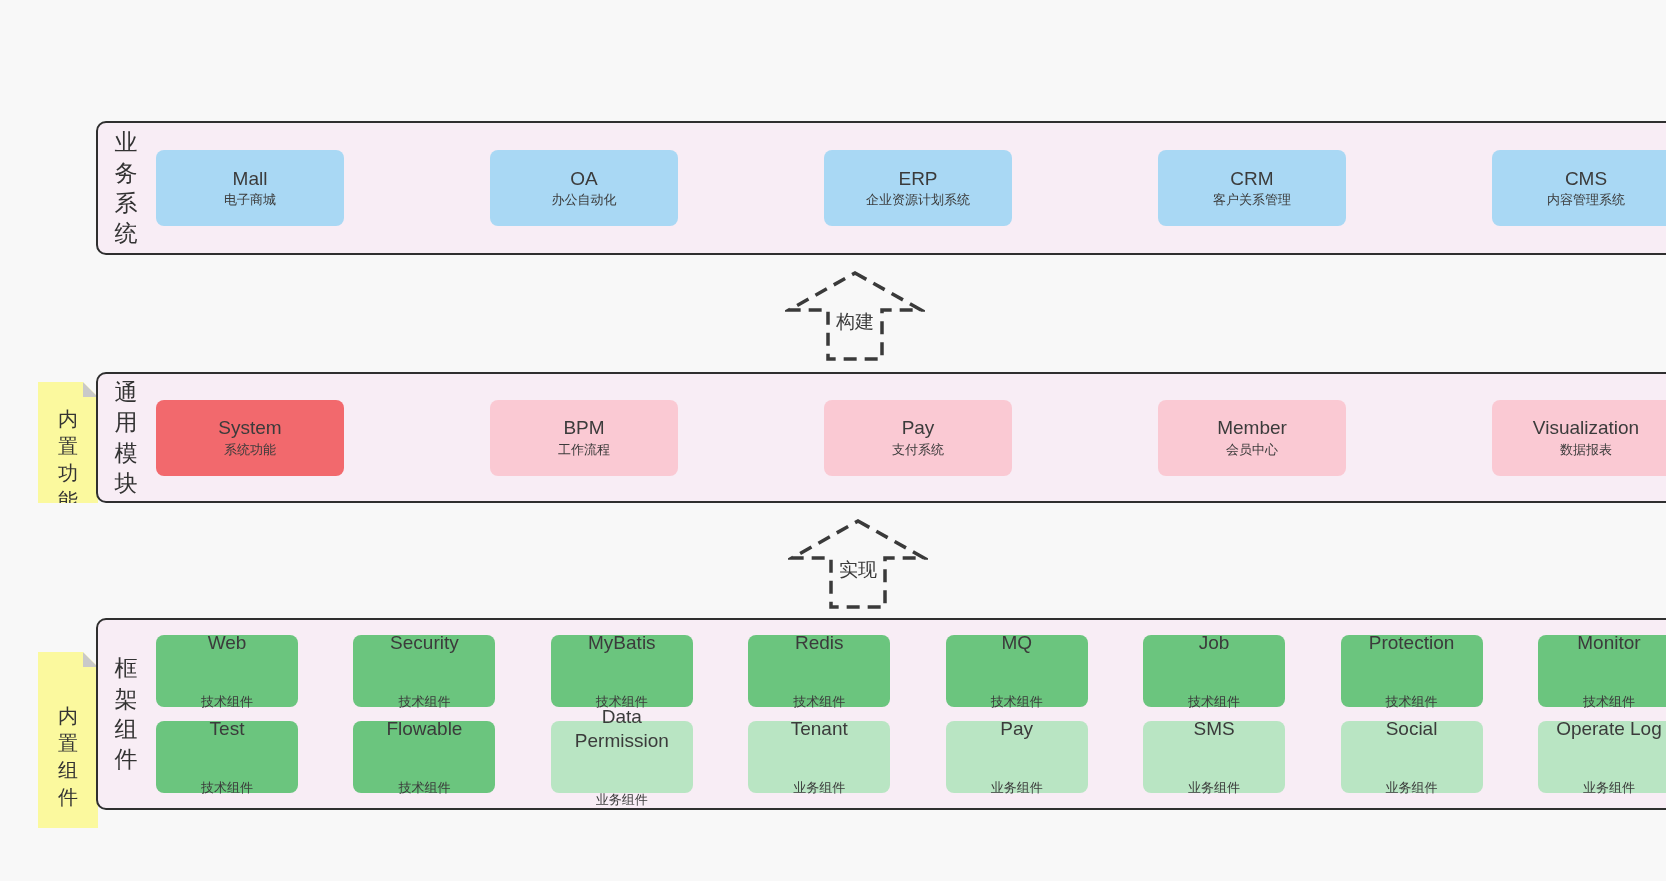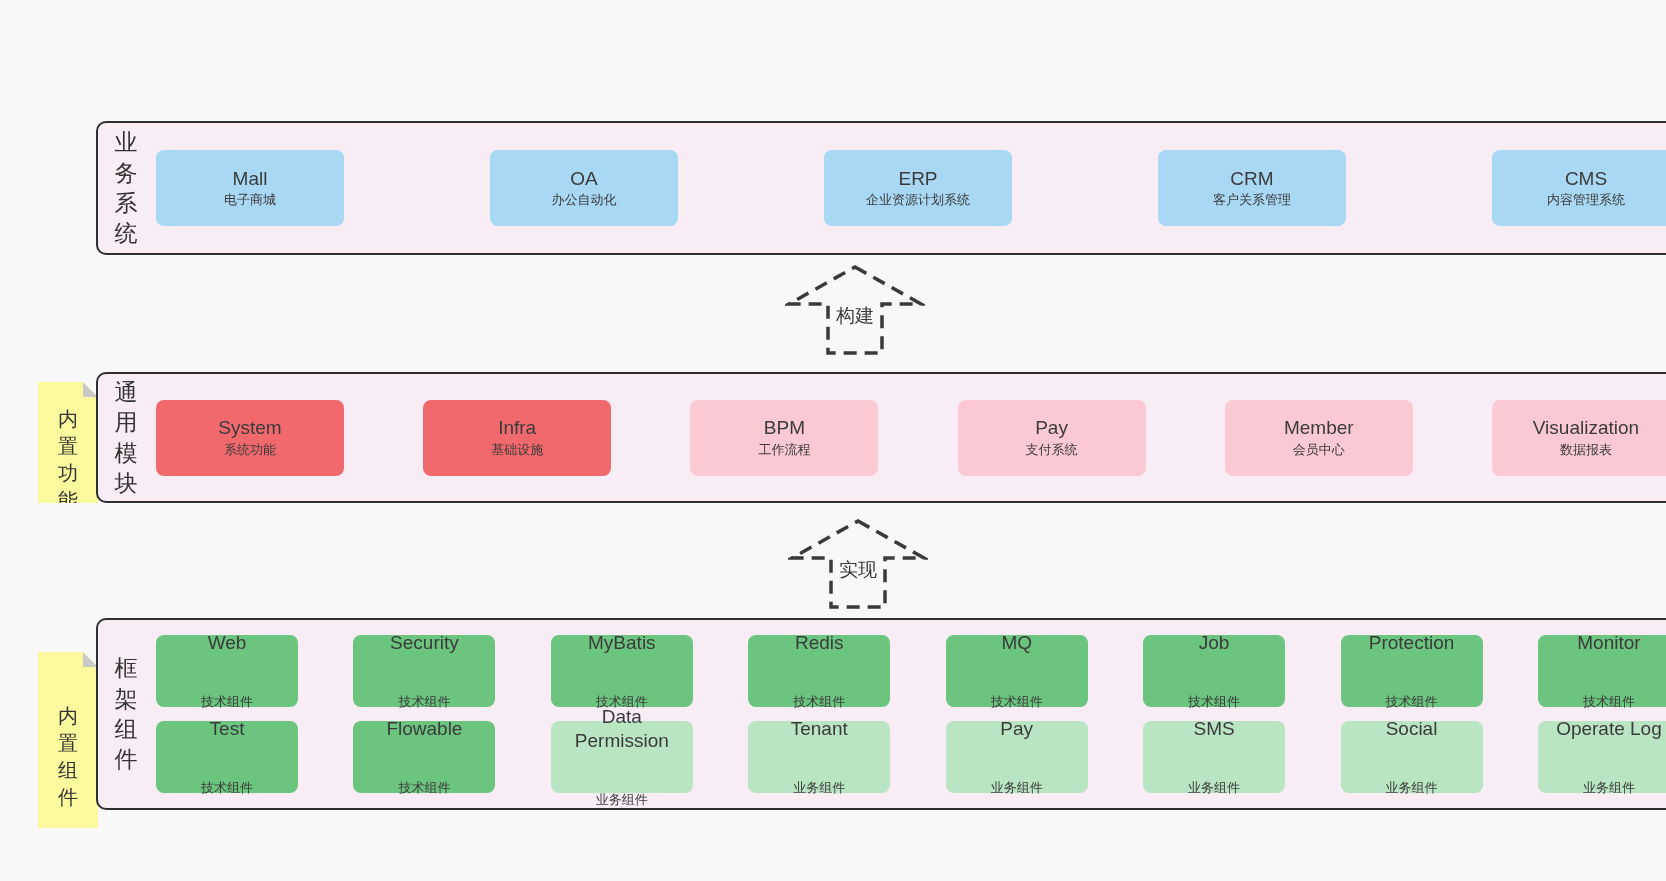--- a/index.html
+++ b/index.html
@@ -55,21 +55,21 @@
   .sticky-fold{
     position:absolute;top:0;right:0;width:15px;height:15px;
     background:#c9c9c9;clip-path:polygon(0 0,100% 100%,0 100%);
   }
   .sticky-text{
     width:22px;font-size:20px;line-height:1.35;color:#333;
     word-break:break-all;text-align:center;margin-top:34px;
   }
   
   .arrow{position:absolute;width:140px;height:92px;z-index:2;}
-  .arrow1{left:785px;top:264px;}
+  .arrow1{left:785px;top:270px;}
   .arrow2{left:788px;top:518px;}
   .arrow svg{position:absolute;left:0;top:0;}
   .arrow-label{
     position:absolute;left:50%;top:56%;transform:translate(-50%,-50%);
     background:#f8f8f8;padding:2px 3px;font-size:19px;color:#3b3b3b;
     white-space:nowrap;
   }
 </style>
 </head>
 <body>
@@ -117,24 +117,20 @@
   </div>
 
   <div class="band band2">
     <div class="band-label">通用模块</div>
     <div class="band-content">
       <div class="box-row row-6">
         <div class="box" data-variant="red">
           <div class="box-title">System</div>
           <div class="box-sub">系统功能</div>
         </div>
-        <div class="box" data-variant="red">
-          <div class="box-title">Infra</div>
-          <div class="box-sub">基础设施</div>
-        </div>
         <div class="box" data-variant="pink">
           <div class="box-title">BPM</div>
           <div class="box-sub">工作流程</div>
         </div>
         <div class="box" data-variant="pink">
           <div class="box-title">Pay</div>
           <div class="box-sub">支付系统</div>
         </div>
         <div class="box" data-variant="pink">
           <div class="box-title">Member</div>

